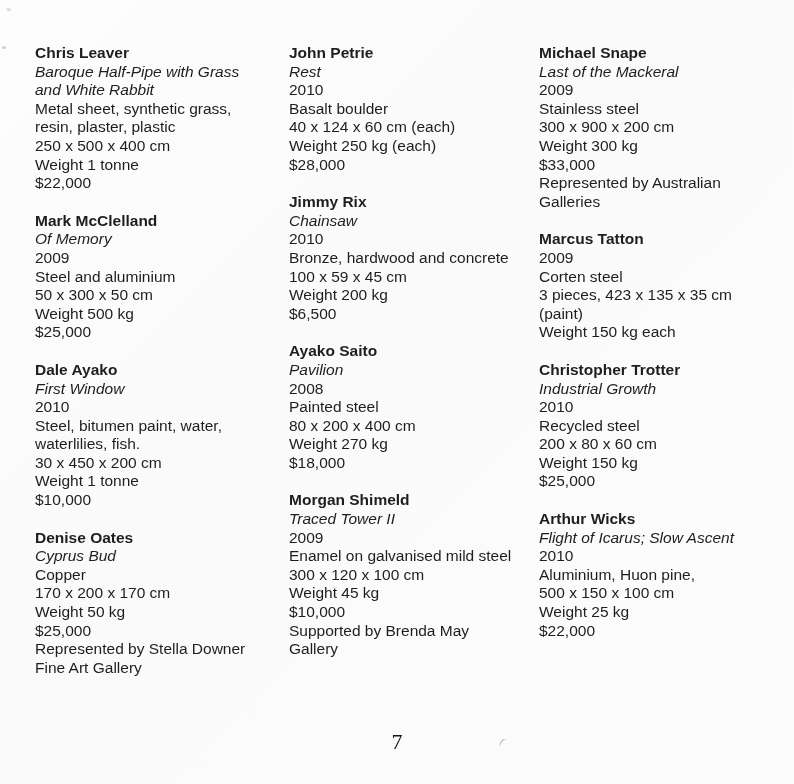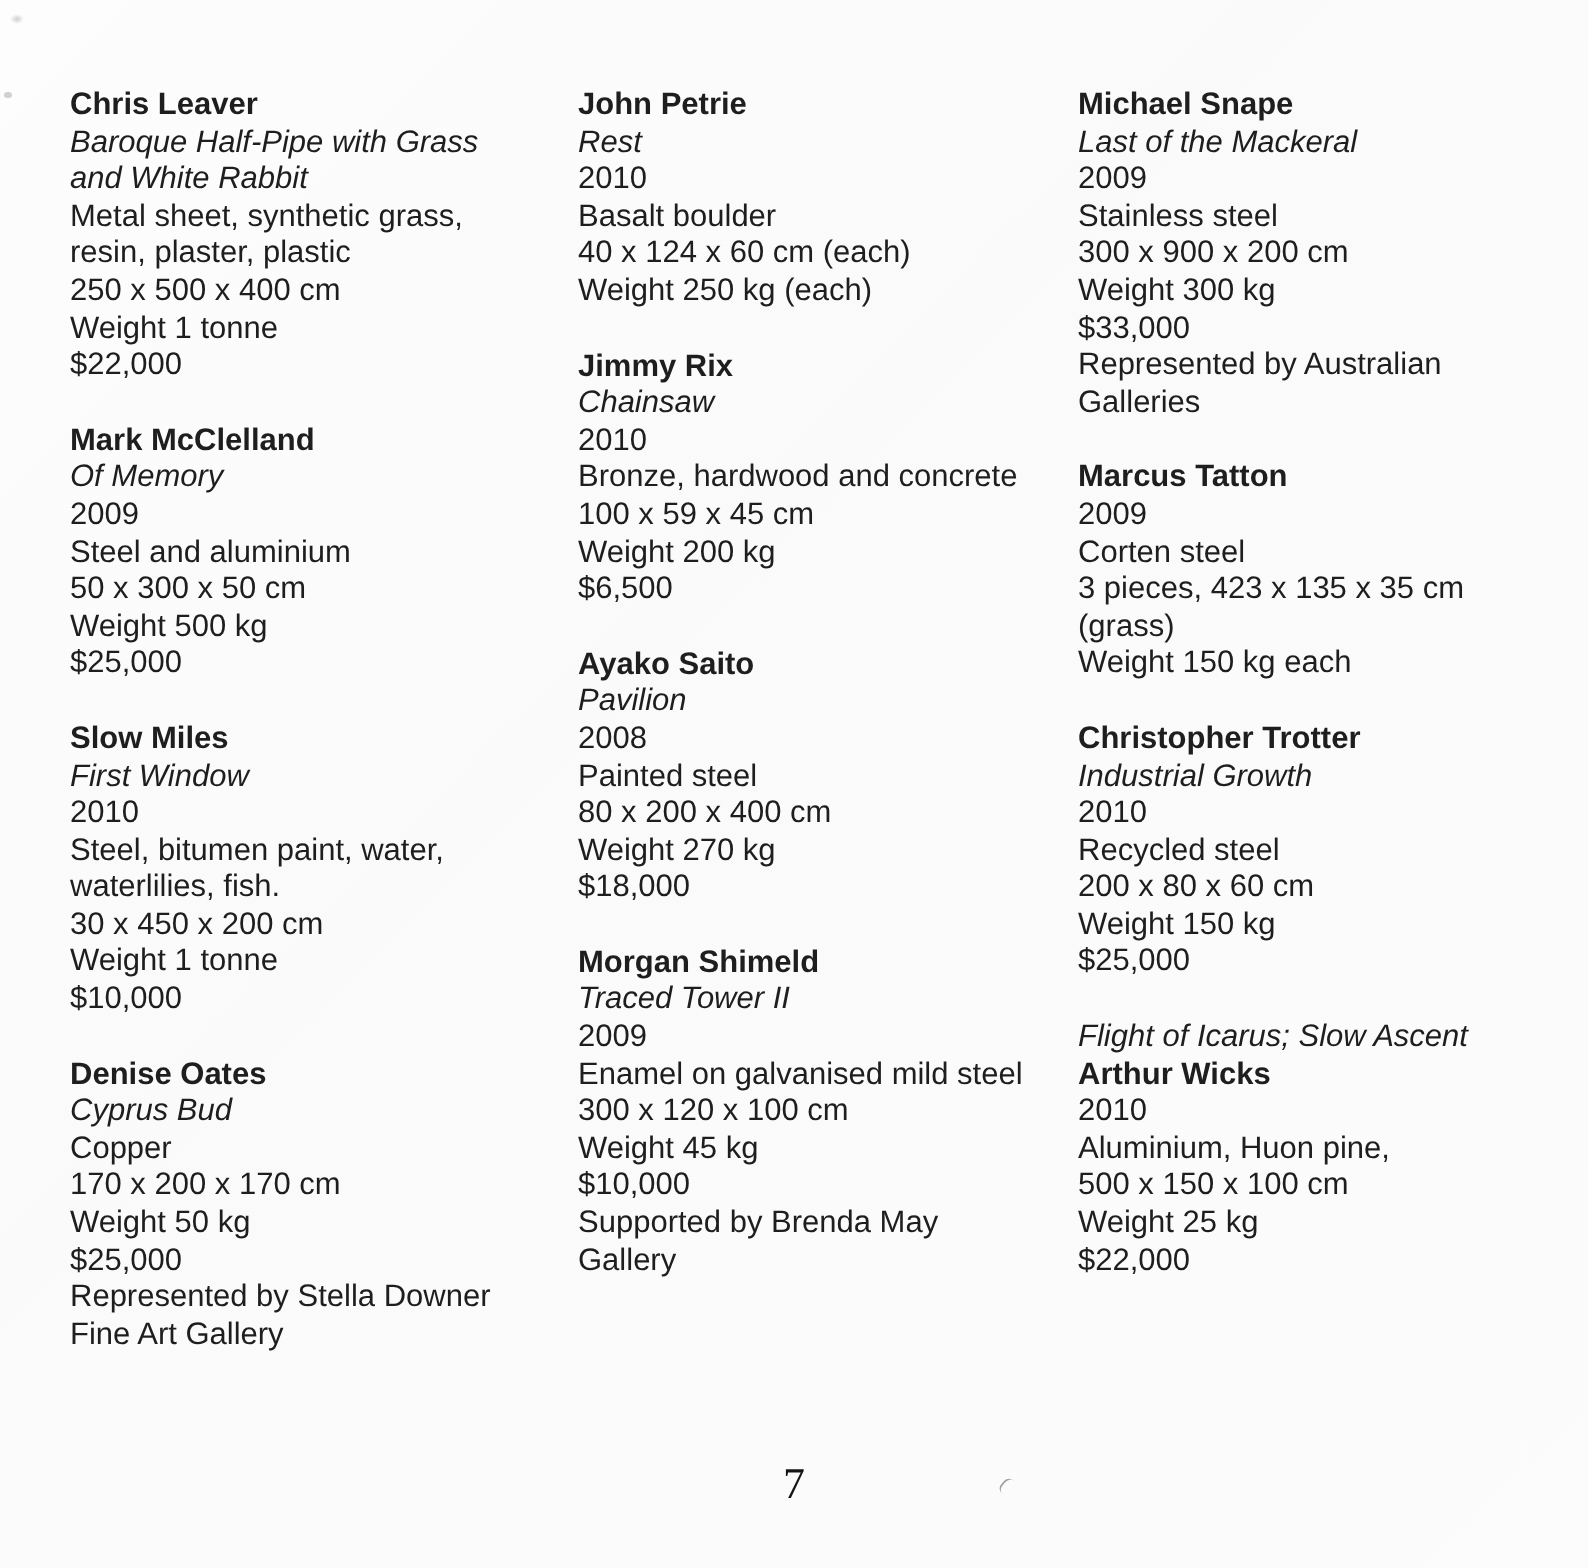--- a/index.html
+++ b/index.html
@@ -74,21 +74,21 @@
       <div class="entry">
         <div class="line bold">Mark McClelland</div>
         <div class="line italic">Of Memory</div>
         <div class="line ">2009</div>
         <div class="line ">Steel and aluminium</div>
         <div class="line ">50 x 300 x 50 cm</div>
         <div class="line ">Weight 500 kg</div>
         <div class="line ">$25,000</div>
       </div>
       <div class="entry">
-        <div class="line bold">Slow Miles</div>
+        <div class="line bold">Dale Ayako</div>
         <div class="line italic">First Window</div>
         <div class="line ">2010</div>
         <div class="line ">Steel, bitumen paint, water,</div>
         <div class="line ">waterlilies, fish.</div>
         <div class="line ">30 x 450 x 200 cm</div>
         <div class="line ">Weight 1 tonne</div>
         <div class="line ">$10,000</div>
       </div>
       <div class="entry">
         <div class="line bold">Denise Oates</div>
@@ -102,20 +102,21 @@
       </div>
     </div>
   <div class="column col-2">
       <div class="entry">
         <div class="line bold">John Petrie</div>
         <div class="line italic">Rest</div>
         <div class="line ">2010</div>
         <div class="line ">Basalt boulder</div>
         <div class="line ">40 x 124 x 60 cm (each)</div>
         <div class="line ">Weight 250 kg (each)</div>
+        <div class="line ">$28,000</div>
       </div>
       <div class="entry">
         <div class="line bold">Jimmy Rix</div>
         <div class="line italic">Chainsaw</div>
         <div class="line ">2010</div>
         <div class="line ">Bronze, hardwood and concrete</div>
         <div class="line ">100 x 59 x 45 cm</div>
         <div class="line ">Weight 200 kg</div>
         <div class="line ">$6,500</div>
       </div>
@@ -150,35 +151,35 @@
         <div class="line ">Weight 300 kg</div>
         <div class="line ">$33,000</div>
         <div class="line ">Represented by Australian</div>
         <div class="line ">Galleries</div>
       </div>
       <div class="entry">
         <div class="line bold">Marcus Tatton</div>
         <div class="line ">2009</div>
         <div class="line ">Corten steel</div>
         <div class="line ">3 pieces, 423 x 135 x 35 cm</div>
-        <div class="line ">(grass)</div>
+        <div class="line ">(paint)</div>
         <div class="line ">Weight 150 kg each</div>
       </div>
       <div class="entry">
         <div class="line bold">Christopher Trotter</div>
         <div class="line italic">Industrial Growth</div>
         <div class="line ">2010</div>
         <div class="line ">Recycled steel</div>
         <div class="line ">200 x 80 x 60 cm</div>
         <div class="line ">Weight 150 kg</div>
         <div class="line ">$25,000</div>
       </div>
       <div class="entry">
+        <div class="line bold">Arthur Wicks</div>
         <div class="line italic">Flight of Icarus; Slow Ascent</div>
-        <div class="line bold">Arthur Wicks</div>
         <div class="line ">2010</div>
         <div class="line ">Aluminium, Huon pine,</div>
         <div class="line ">500 x 150 x 100 cm</div>
         <div class="line ">Weight 25 kg</div>
         <div class="line ">$22,000</div>
       </div>
     </div>
 
   <div class="page-number">7</div>
   <div class="scan-artifact artifact-tick"></div>

